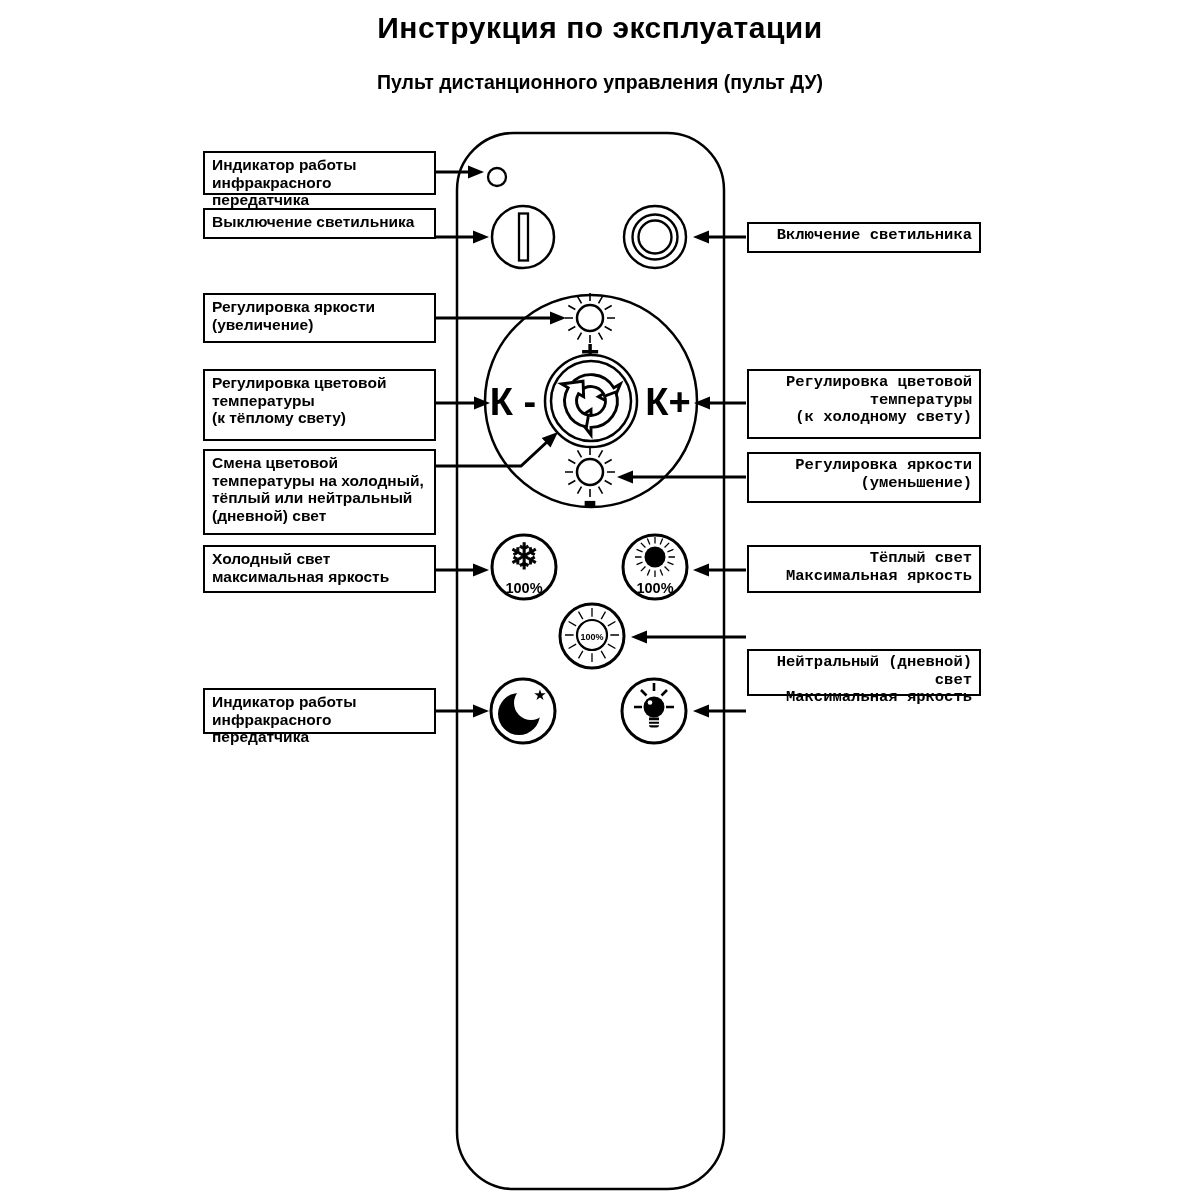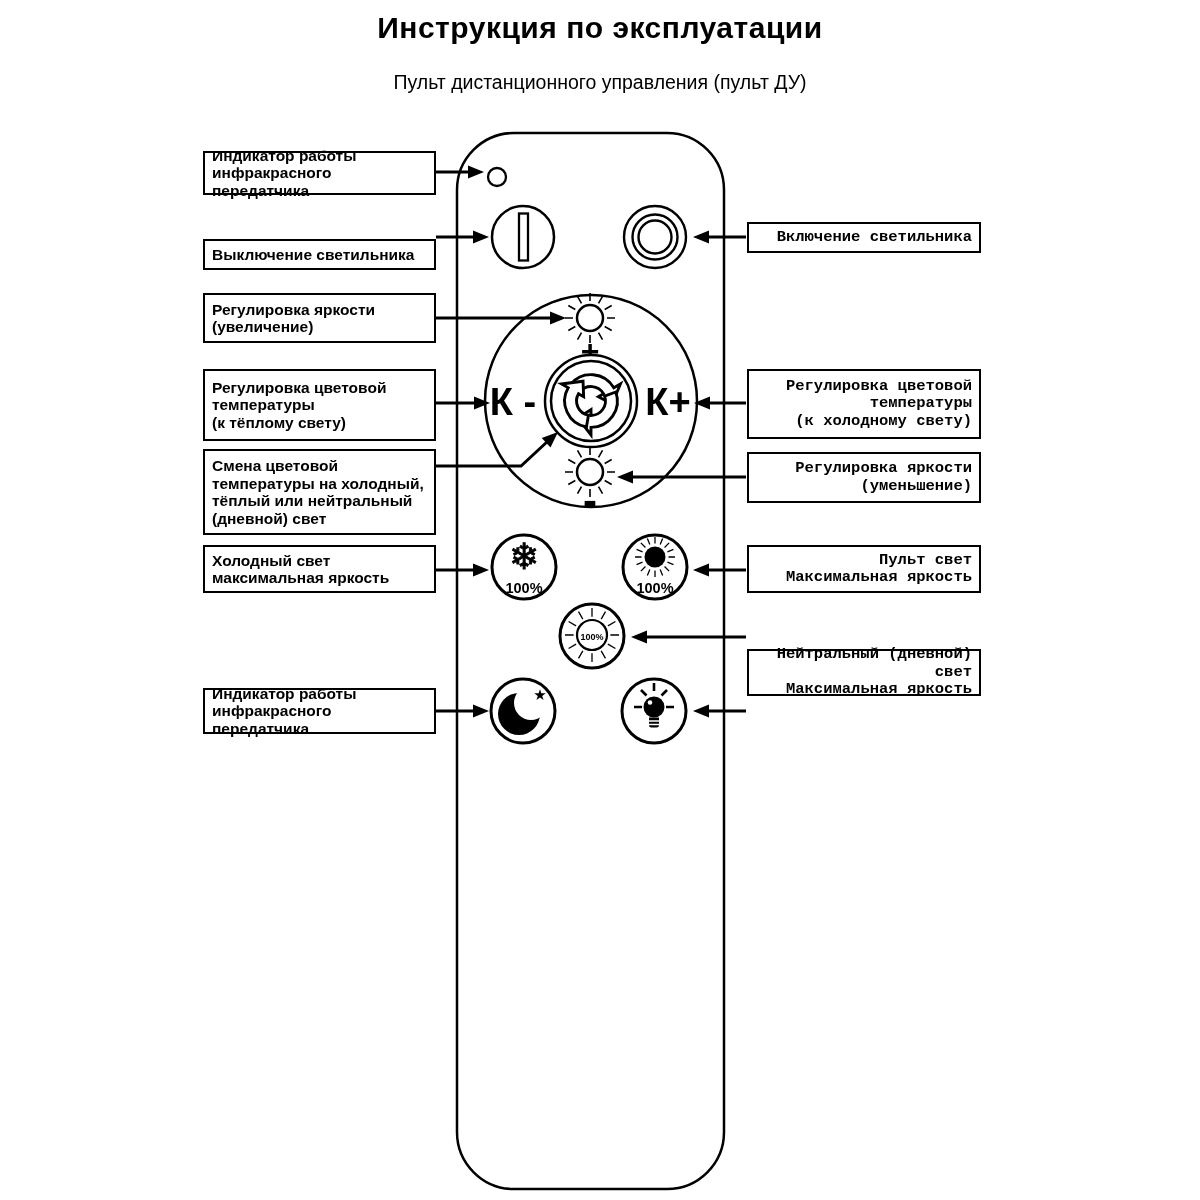--- a/index.html
+++ b/index.html
@@ -6,28 +6,28 @@
   .page{
     position:relative;width:1200px;height:1200px;background:#fff;
     font-family:"Liberation Sans","DejaVu Sans",sans-serif;color:#000;overflow:hidden;
   }
   .title{
     position:absolute;top:11px;left:0;right:0;text-align:center;
     font-size:30px;font-weight:bold;letter-spacing:.5px;
   }
   .subtitle{
     position:absolute;top:71px;left:0;right:0;text-align:center;
-    font-size:19.5px;font-weight:normal;
+    font-size:19.5px;font-weight:bold;
   }
   .diagram{position:absolute;left:0;top:0;z-index:0;}
   .callout{
     position:absolute;z-index:1;box-sizing:border-box;
     border:2px solid #000;background:#fff;
-    display:flex;align-items:center;
-    padding:11px 7px;font-size:15.5px;line-height:17.5px;font-weight:bold;
+    display:flex;
+    padding:3px 7px;font-size:15.5px;line-height:17.5px;font-weight:bold;
     white-space:pre-line;
   }
   .callout.right{justify-content:flex-end;text-align:right;font-family:Liberation Mono, monospace;}
   
   .diagram .stroke{stroke:#000;fill:#fff;}
   .diagram .nofill{stroke:#000;fill:none;}
   .diagram line,.diagram polyline{stroke:#000;stroke-width:3;fill:none;}
   .diagram polygon{fill:#000;stroke:none;}
   .diagram text{font-family:"Liberation Sans","DejaVu Sans",sans-serif;font-weight:bold;fill:#000;}
 </style>
@@ -184,21 +184,21 @@
     <g>
       <line x1="746" y1="711" x2="707" y2="711"></line>
         <polygon points="693,711 709,704.5 709,717.5"></polygon>
     </g>
   </svg>
 
   <div class="callout left" style="left:203px;top:151px;width:233px;height:44px">
     <span>Индикатор работы
 инфракрасного передатчика</span>
   </div>
-  <div class="callout left" style="left:203px;top:239px;width:233px;height:31px">
+  <div class="callout left" style="left:203px;top:208px;width:233px;height:31px">
     <span>Выключение светильника</span>
   </div>
   <div class="callout left" style="left:203px;top:293px;width:233px;height:50px">
     <span>Регулировка яркости
 (увеличение)</span>
   </div>
   <div class="callout left" style="left:203px;top:369px;width:233px;height:72px">
     <span>Регулировка цветовой
 температуры
 (к тёплому свету)</span>
@@ -224,21 +224,21 @@
   <div class="callout right" style="left:747px;top:369px;width:234px;height:70px">
     <span>Регулировка цветовой
 температуры
 (к холодному свету)</span>
   </div>
   <div class="callout right" style="left:747px;top:452px;width:234px;height:51px">
     <span>Регулировка яркости
 (уменьшение)</span>
   </div>
   <div class="callout right" style="left:747px;top:545px;width:234px;height:48px">
-    <span>Пульт свет
+    <span>Тёплый свет
 Максимальная яркость</span>
   </div>
   <div class="callout right" style="left:747px;top:649px;width:234px;height:47px">
     <span>Нейтральный (дневной) свет
 Максимальная яркость</span>
   </div>
 
 </div>
 
 </body></html>

